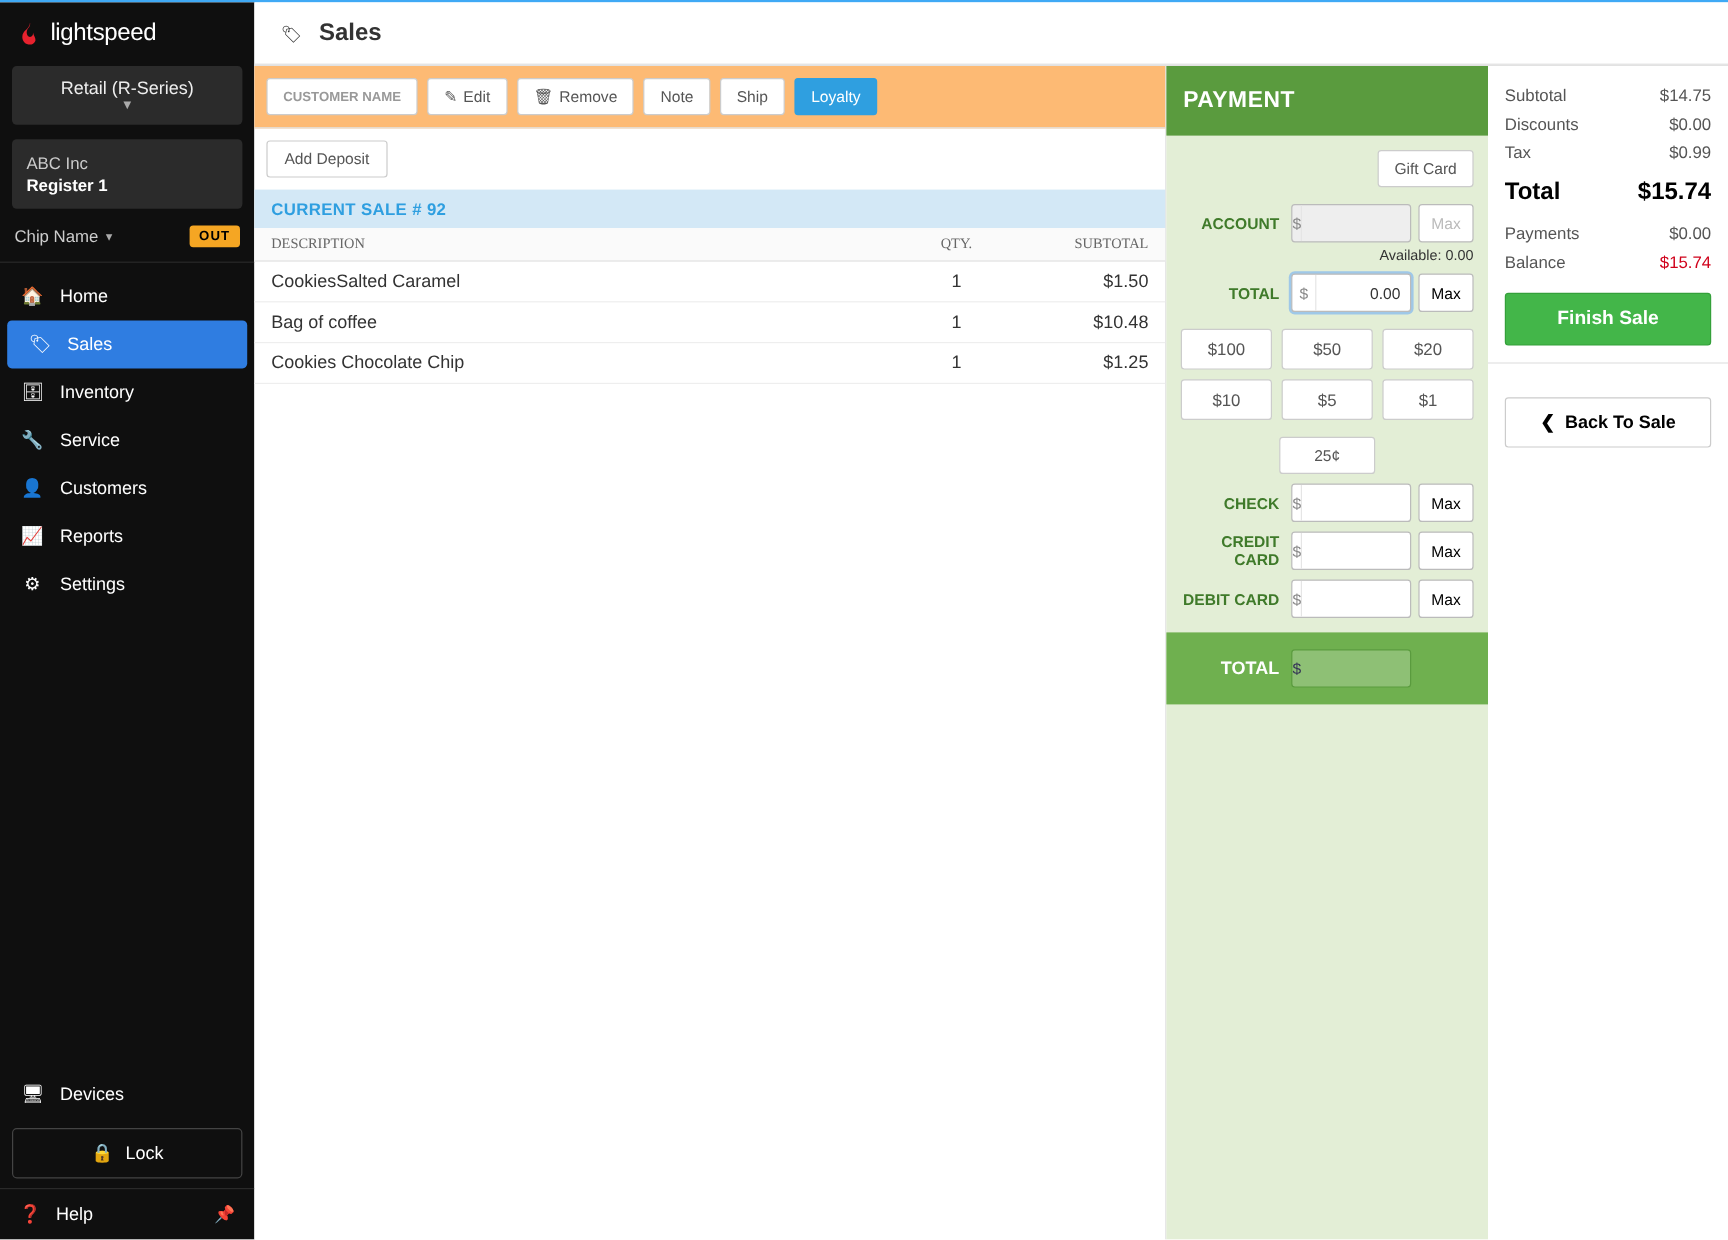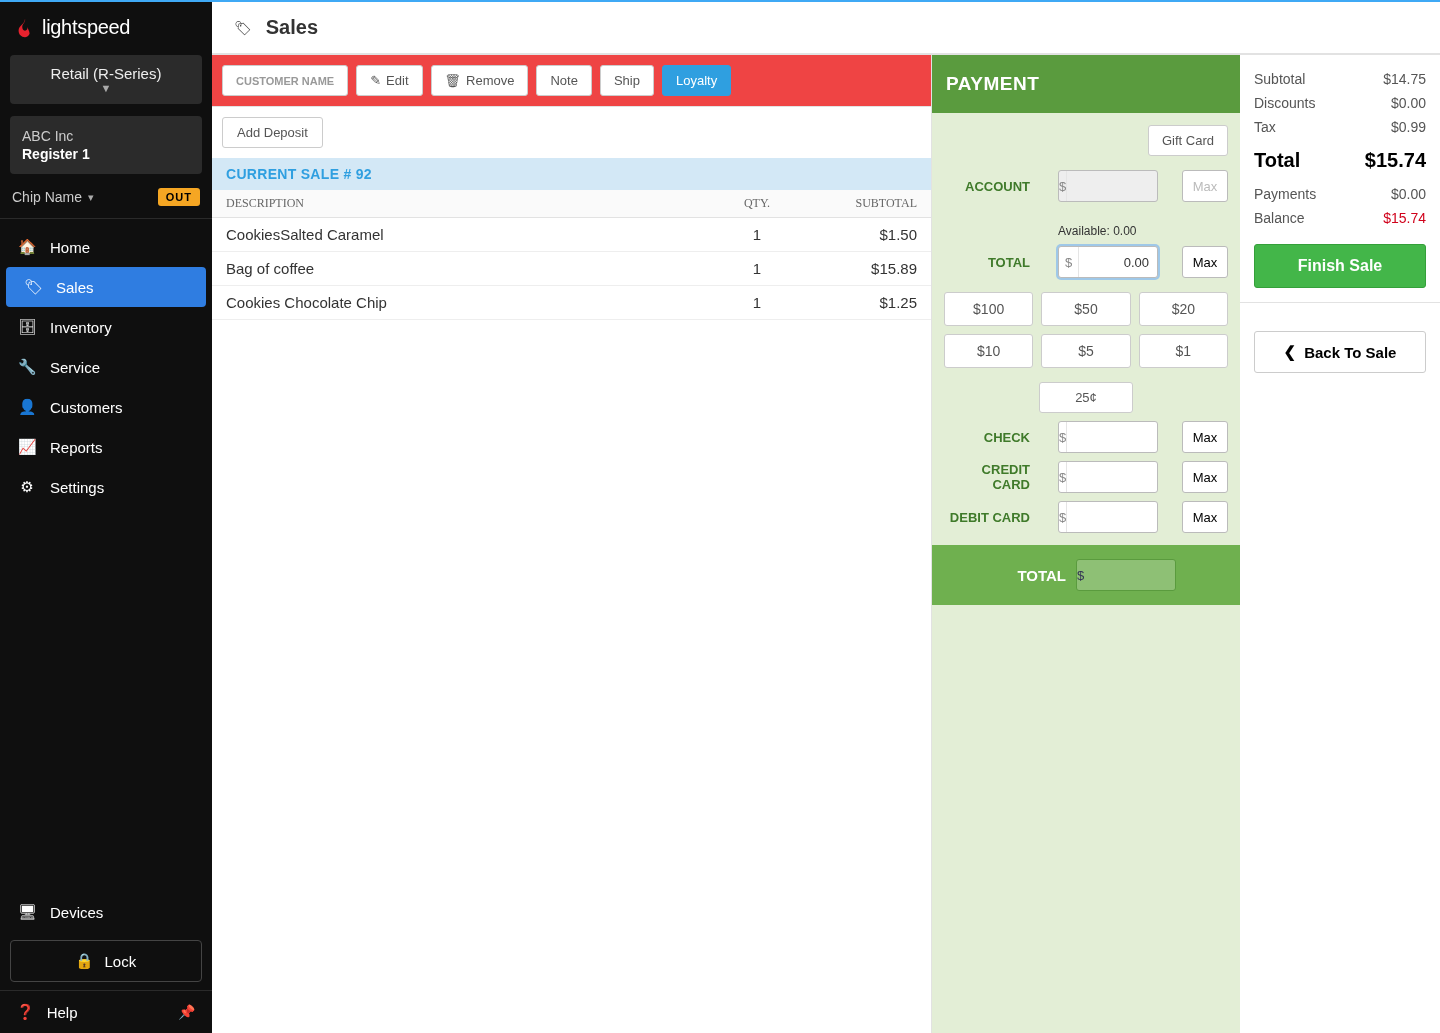--- a/index.html
+++ b/index.html
@@ -33,50 +33,50 @@
 
 
 .main { flex: 1; display: flex; flex-direction: column; background: #fff; }
 .page-header { display: flex; align-items: center; gap: 14px; padding: 14px 22px; border-bottom: 1px solid #e2e2e2; }
 .page-title { font-size: 20px; font-weight: 600; }
 
 .content-row { flex: 1; display: flex; border-top: 1px solid #e2e2e2; }
 
 
 .sale-col { flex: 1; display: flex; flex-direction: column; border-right: 1px solid #e2e2e2; }
-.toolbar { background: #ef4444; padding: 10px; display: flex; gap: 8px; border-bottom: 1px solid #e2e2e2; }
+.toolbar { background: #fdba74; padding: 10px; display: flex; gap: 8px; border-bottom: 1px solid #e2e2e2; }
 .btn { background: #fff; border: 1px solid #ccc; border-radius: 3px; padding: 7px 13px; font-size: 13px; cursor: pointer; color: #555; display: inline-flex; align-items: center; gap: 5px; }
 .btn.small { font-size: 11px; color: #999; font-weight: 600; }
 .btn.primary { background: #2f9fe0; border-color: #2f9fe0; color: #fff; }
 
 .deposit-row { padding: 10px; }
 .deposit-row .btn { padding: 7px 14px; }
 
 .current-sale-bar { background: #d3e8f6; padding: 8px 14px; color: #2f9fe0; font-weight: 700; font-size: 14px; letter-spacing: 0.3px; }
 .table-head { display: flex; padding: 6px 14px; font-size: 12px; color: #666; border-bottom: 1px solid #e2e2e2; background: #fafafa; font-family: Liberation Serif, serif; }
 .col-desc { flex: 1; }
 .col-qty { width: 80px; text-align: center; }
 .col-sub { width: 120px; text-align: right; }
 .table-row { display: flex; padding: 8px 14px; border-bottom: 1px solid #eee; font-size: 15px; }
 
 
-.pay-col { width: 308px; background: #e3eed6; display: flex; flex-direction: column; }
+.pay-col { width: 268px; background: #e3eed6; display: flex; flex-direction: column; }
 .pay-header { background: #5a9b3e; color: #fff; padding: 18px 14px; font-size: 19px; font-weight: 600; letter-spacing: 0.5px; }
 .pay-body { padding: 12px; display: flex; flex-direction: column; gap: 8px; }
 .gift-row { display: flex; justify-content: flex-end; padding-bottom: 6px; }
-.pay-line { display: grid; grid-template-columns: 1fr 100px 46px; gap: 24px; align-items: center; }
+.pay-line { display: grid; grid-template-columns: 1fr 100px 46px; gap: 6px; align-items: center; }
 .pay-label { text-align: right; color: #3f7a2a; font-size: 13px; font-weight: 700; padding-right: 4px; }
 .money-input { display: flex; border: 1px solid #bbb; border-radius: 3px; background: #fff; overflow: hidden; height: 32px; }
 .money-input.focused { box-shadow: 0 0 0 2px #9fc8e8; }
 .money-input.disabled { background: #eee; }
 .currency { width: 20px; display: flex; align-items: center; justify-content: center; color: #888; font-size: 13px; border-right: 1px solid #e5e5e5; }
 .amount { flex: 1; border: none; text-align: right; padding: 0 6px; font-size: 13px; color: #333; background: transparent; }
 .max-btn { background: #fff; border: 1px solid #bbb; border-radius: 3px; font-size: 13px; height: 32px; cursor: pointer; }
 .max-btn.disabled { color: #bbb; cursor: default; }
-.available { grid-column: 2 / 4; text-align: left; font-size: 12px; color: #333; margin-top: -2px; }
+.available { grid-column: 2 / 4; text-align: right; font-size: 12px; color: #333; margin-top: -2px; }
 
 .quick-grid { display: grid; grid-template-columns: repeat(3, 1fr); gap: 8px; margin: 6px 0; }
 .quick-grid .btn { justify-content: center; padding: 8px 0; font-size: 14px; }
 .quick-row-center { display: flex; justify-content: center; }
 .quick-row-center .btn { width: 33%; justify-content: center; }
 
 .pay-total { background: #6fb04f; padding: 14px 12px; display: grid; grid-template-columns: 1fr 100px 46px; gap: 6px; align-items: center; }
 .pay-total .pay-label { color: #fff; font-size: 15px; }
 .pay-total .money-input { background: #8ec075; border-color: #5a9b3e; }
 .pay-total .currency { color: #335; border-right: none; }
@@ -211,21 +211,21 @@
         </div>
         <div id="sale-lines">
             <div class="table-row">
               <div class="col-desc">CookiesSalted Caramel</div>
                    <div class="col-qty">1</div>
                    <div class="col-sub">$1.50</div>
             </div>
             <div class="table-row">
               <div class="col-desc">Bag of coffee</div>
                    <div class="col-qty">1</div>
-                   <div class="col-sub">$15.89</div>
+                   <div class="col-sub">$10.48</div>
             </div>
             <div class="table-row">
               <div class="col-desc">Cookies Chocolate Chip</div>
                    <div class="col-qty">1</div>
                    <div class="col-sub">$1.25</div>
             </div>
           </div>
       </div>
 
       <div class="pay-col">

